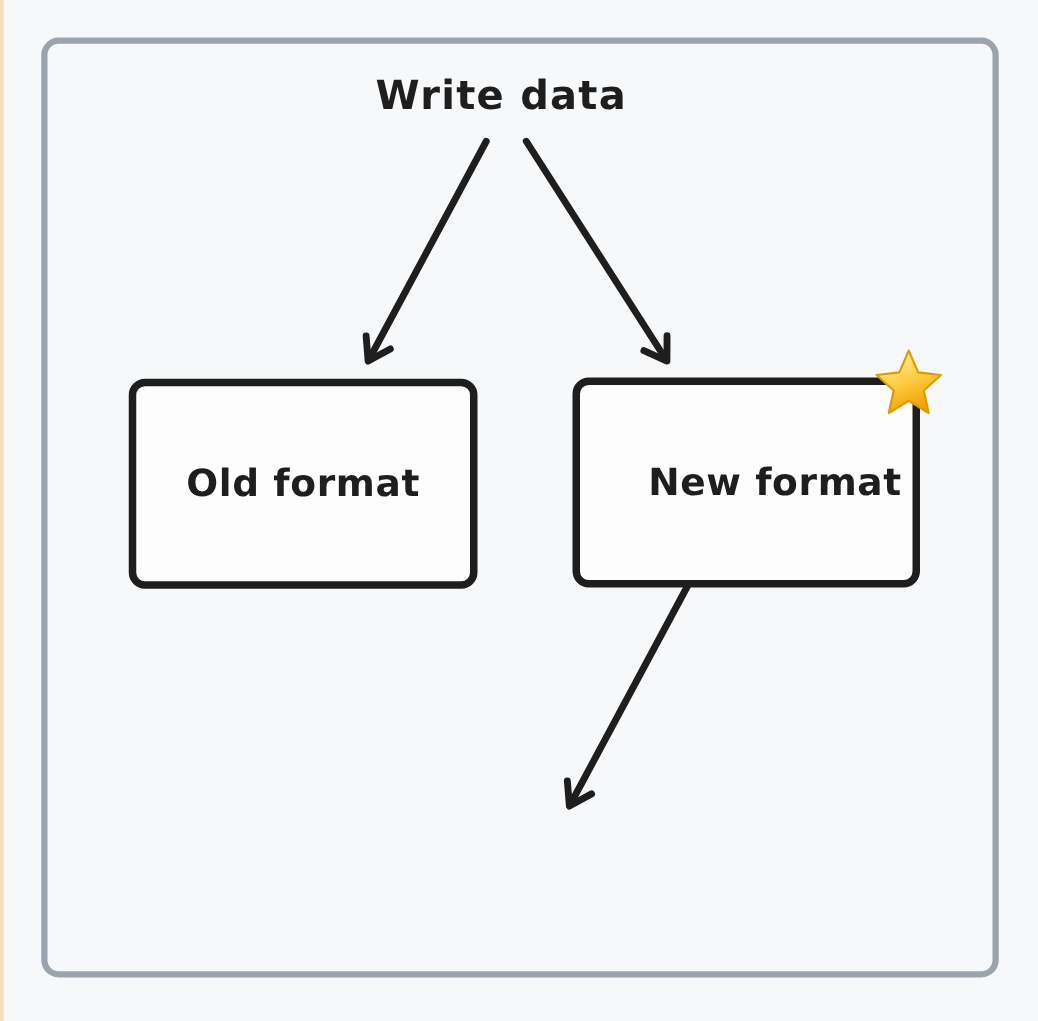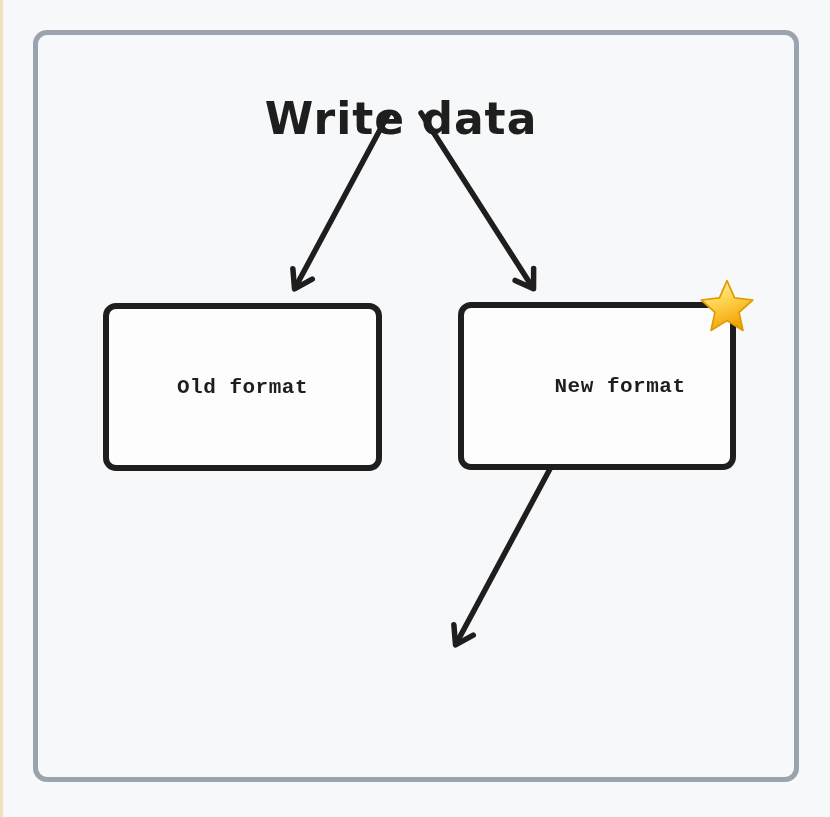--- a/index.html
+++ b/index.html
@@ -35,46 +35,44 @@
     position: absolute;
     left: 33px; top: 30px;
     width: 766px; height: 752px;
     border: 5px solid var(--frame-border);
     border-radius: 14px;
   }
   .title {
     position: absolute;
     transform: translateX(-50%);
     font-weight: 700;
-    font-size: 44px;
+    font-size: 32px;
     letter-spacing: 1px;
     color: var(--ink);
     white-space: nowrap;
-    margin-top: 36px;
   }
   .title.write { left: 401px; top: 57px; }
   .title.read  { left: 411px; top: 660px; }
   .node.box {
     position: absolute;
     border: 6px solid var(--ink);
     border-radius: 13px;
     background: var(--box-fill);
     display: flex;
     align-items: center;
     justify-content: center;
   }
   .node.old { left: 103px; top: 303px; width: 279px; height: 168px; }
   .node.new { left: 458px; top: 302px; width: 278px; height: 168px; padding-left: 46px; }
   .box-label {
     font-weight: 700;
-    font-size: 21px;
+    font-size: 30px;
     letter-spacing: 0.5px;
     color: var(--ink);
     white-space: nowrap;
-    font-family: Liberation Mono, monospace;
   }
   .arrows {
     position: absolute;
     left: 0; top: 0;
     width: 830px; height: 817px;
     pointer-events: none;
   }
   .arrows line {
     stroke: var(--ink);
     stroke-width: 5.5;

